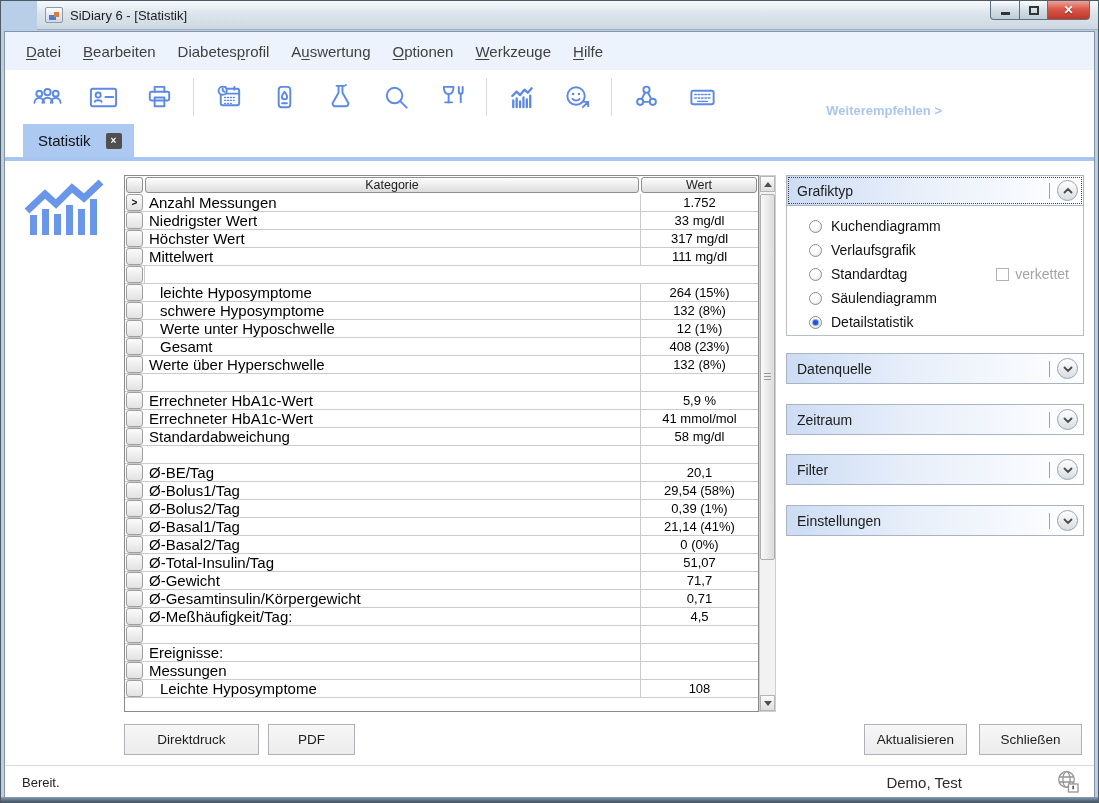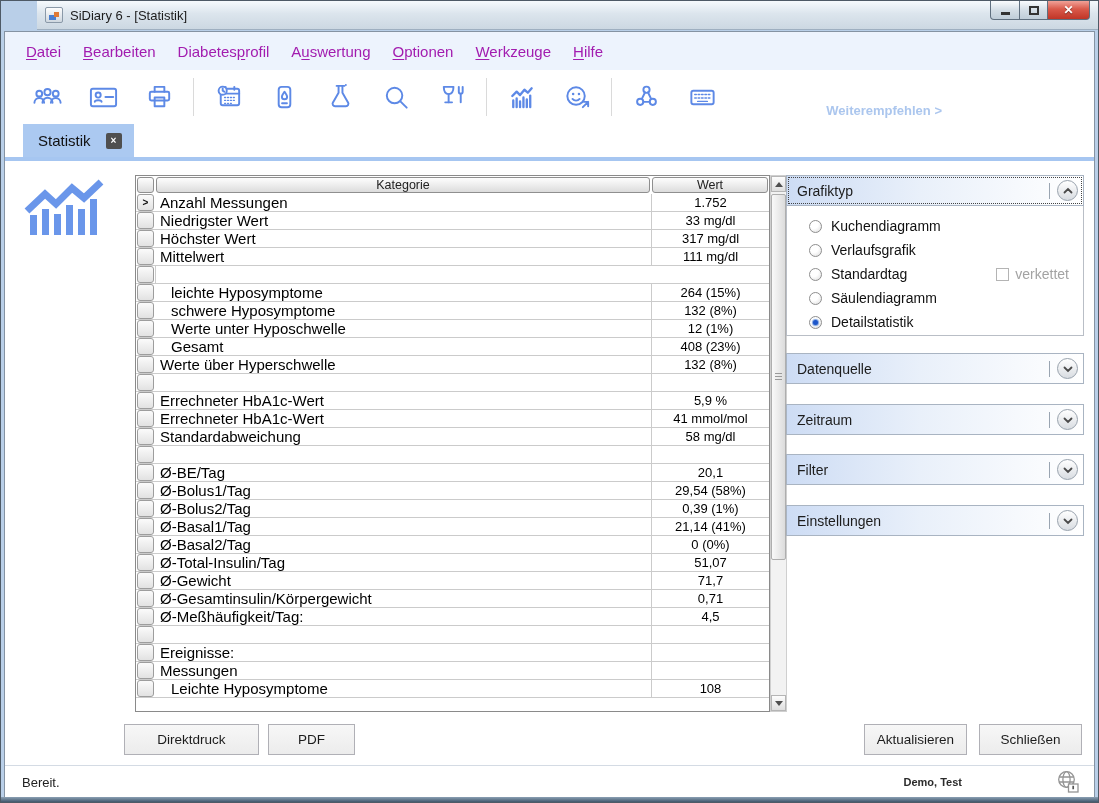--- a/index.html
+++ b/index.html
@@ -23,39 +23,39 @@
   .wbtn.min{width:30px;border-radius:0 0 0 4px;}
   .wbtn.max{width:27px;border-left:none;border-right:none;}
   .wbtn.close{width:43px;border-radius:0 0 4px 0;
         background:linear-gradient(#f0a298,#d9594a 45%,#c03527);}
   .glyph-min{width:9px;height:3px;background:#333;margin-top:7px;}
   .glyph-max{width:10px;height:9px;border:2px solid #333;}
   .glyph-close{color:#fff;font-size:12px;font-weight:bold;text-shadow:0 1px 1px rgba(0,0,0,.45);}
   
   .client{position:absolute;left:3px;right:3px;top:30px;bottom:5px;background:#fff;border:1px solid #8593a3;}
   .menubar{height:38px;background:#edf3fd;display:flex;align-items:center;gap:22px;
-          padding-left:21px;font-size:15px;color:#a21caf;}
+          padding-left:21px;font-size:15px;color:#404040;}
   .menu-item{cursor:default;white-space:nowrap;}
   .menu-item u{text-underline-offset:2px;}
   .toolbar{position:relative;height:54px;background:#fff;display:flex;align-items:center;}
   .toolbar-icons{display:flex;align-items:center;padding-left:14px;}
   .tool-btn{display:flex;align-items:center;justify-content:center;width:34px;height:40px;margin:0 11px;}
   .tool-icon{color:var(--accent,#5d89e6);display:flex;}
   .tool-sep{width:1px;height:38px;background:#dadada;margin:0 6px;}
   .promo{position:absolute;right:152px;top:33px;font-size:13px;font-weight:bold;color:#abc6ee;cursor:pointer;}
   .tabbar{height:33px;background:#fff;display:flex;align-items:flex-end;padding-left:18px;}
   .tab{height:33px;background:#abc9f1;display:flex;align-items:center;
        padding:0 12px 0 15px;font-size:15px;color:#111;gap:15px;cursor:default;}
   .tab-close{width:16px;height:16px;background:#4f4f4f;color:#fff;font-size:10px;font-weight:bold;
        display:flex;align-items:center;justify-content:center;border-radius:2px;cursor:pointer;}
   .blue-line{height:4px;background:#a6c6f1;}
   .content{position:relative;height:604px;background:#fff;}
   .big-icon{position:absolute;left:16px;top:16px;color:#6a96ea;}
   
-  .table-wrap{position:absolute;left:119px;top:14px;width:652px;height:537px;margin-left:11px;}
+  .table-wrap{position:absolute;left:119px;top:14px;width:652px;height:537px;}
   .grid{position:absolute;left:0;top:0;width:635px;height:537px;border:1px solid #8a8a8a;background:#fff;}
   .thead{display:flex;height:18px;}
   .hbtn{background:linear-gradient(#fefefe,#dcdcdc);border:1px solid #8f8f8f;border-radius:3px;
         margin:1px;font-size:12.5px;color:#222;display:flex;align-items:center;justify-content:center;}
   .hsel{width:17px;}
   .hcat{flex:1;}
   .hval{width:116px;}
   .trow{display:flex;height:18px;border-bottom:1px solid #cbcbcb;}
   .rowsel{width:17px;margin:0 1px;background:linear-gradient(#fbfbfb,#e2e2e2);
         border:1px solid #9d9d9d;border-radius:3px;font-size:10px;font-weight:bold;color:#111;
@@ -100,21 +100,21 @@
   
   .btn{position:absolute;height:31px;background:linear-gradient(#f7f7f7,#ececec);
         border:1px solid #b0b0b6;font-family:inherit;font-size:13.5px;color:#1c1c1c;cursor:pointer;}
   .b-direkt{left:119px;top:563px;width:135px;}
   .b-pdf{left:263px;top:563px;width:87px;}
   .b-akt{left:859px;top:563px;width:103px;}
   .b-schl{left:974px;top:563px;width:103px;}
   .statusbar{position:relative;height:33px;border-top:1px solid #d4dbe4;background:#fff;
         display:flex;align-items:center;font-size:13px;color:#222;}
   .status-left{padding-left:17px;}
-  .status-user{position:absolute;right:132px;font-weight:bold;font-size:11px;color:#2b2b2b;}
+  .status-user{position:absolute;right:132px;font-weight:normal;font-size:15px;color:#2b2b2b;}
   .status-icon{position:absolute;right:13px;top:4px;}
 </style>
 </head>
 <body>
 
 <div class="window" style="--accent: #5d89e6;">
   <div class="titlebar">
     <span class="app-icon"></span>
     <span class="title-text">SiDiary 6 - [Statistik]</span>
     <div class="win-controls">

